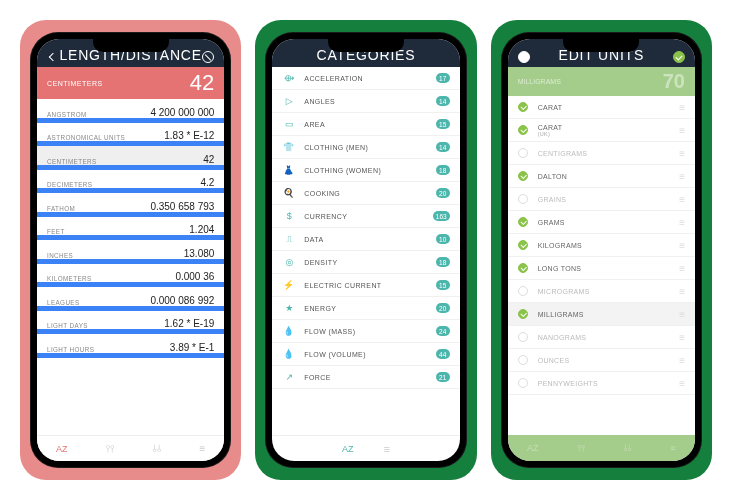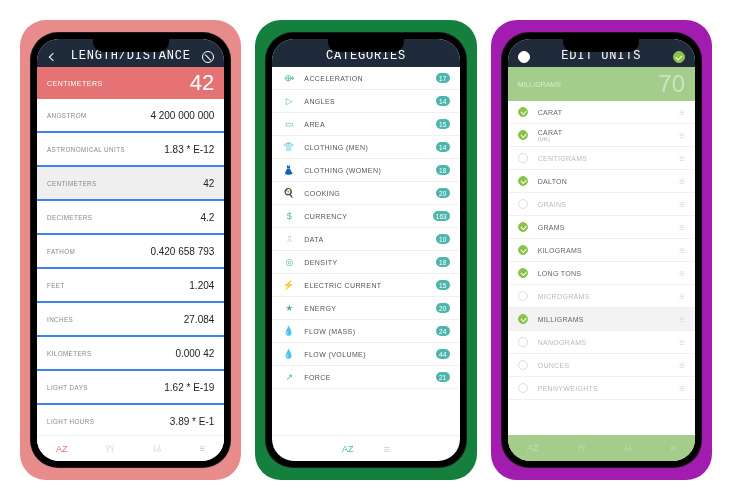--- a/index.html
+++ b/index.html
@@ -51,24 +51,23 @@
   .top-bar {
     height: 28px;
     background: #1f2b3a;
     display: flex;
     align-items: flex-end;
     justify-content: space-between;
     padding: 0 10px 4px;
     color: #fff;
   }
   .top-bar .title {
-    font-size: 12px;
+    font-size: 14px;
     letter-spacing: 0.8px;
     font-weight: 400;
-    font-family: Liberation Mono, monospace;
   }
   .top-bar .circ {
     width: 12px;
     height: 12px;
     border-radius: 50%;
     border: 1px solid #fff;
     display: inline-flex;
     align-items: center;
     justify-content: center;
     font-size: 7px;
@@ -118,24 +117,24 @@
   }
   .hero-row .lbl { font-size: 7px; letter-spacing: .5px; }
   .hero-row .big { font-size: 22px; font-weight: 200; }
   .conv-list {
     flex: 1;
     overflow: hidden;
   }
   .conv-row {
     display: flex;
     justify-content: space-between;
-    align-items: center;
+    align-items: flex-end;
     height: 23.5px;
-    padding: 16px 10px;
-    border-bottom: 2px solid #3b82f6;
+    padding: 0 10px;
+    border-bottom: 5px solid #3b82f6;
   }
   .conv-row.selected { background: #efefef; }
   .conv-row .name {
     font-size: 6.3px;
     color: #888;
     letter-spacing: .4px;
   }
   .conv-row .val {
     font-size: 10px;
     color: #222;
@@ -200,21 +199,21 @@
   
   .hero-row3 {
     background: #a4cd8b;
     color: rgba(255,255,255,.6);
     display: flex;
     justify-content: space-between;
     align-items: center;
     padding: 3px 10px;
   }
   .hero-row3 .lbl { font-size: 7px; }
-  .hero-row3 .big { font-size: 24px; font-weight: 400; color: rgba(255,255,255,.45); }
+  .hero-row3 .big { font-size: 20px; font-weight: 700; color: rgba(255,255,255,.45); }
   .edit-list { flex: 1; overflow: hidden; }
   .edit-row {
     display: flex;
     align-items: center;
     height: 23px;
     padding: 0 10px;
     border-bottom: 1px solid #f0f0f0;
   }
   .edit-row.sel { background: #f3f3f3; }
   .edit-row .dot {
@@ -284,33 +283,37 @@
           <div class="conv-row selected">
             <span class="name">CENTIMETERS</span>
             <span class="val">42</span>
           </div>
           <div class="conv-row">
             <span class="name">DECIMETERS</span>
             <span class="val">4.2</span>
           </div>
           <div class="conv-row">
             <span class="name">FATHOM</span>
-            <span class="val">0.420 658 793</span>
+            <span class="val">0.350 658 793</span>
           </div>
           <div class="conv-row">
             <span class="name">FEET</span>
             <span class="val">1.204</span>
           </div>
           <div class="conv-row">
             <span class="name">INCHES</span>
-            <span class="val">27.084</span>
+            <span class="val">13.080</span>
           </div>
           <div class="conv-row">
             <span class="name">KILOMETERS</span>
-            <span class="val">0.000 42</span>
+            <span class="val">0.000 36</span>
+          </div>
+          <div class="conv-row">
+            <span class="name">LEAGUES</span>
+            <span class="val">0.000 086 992</span>
           </div>
           <div class="conv-row">
             <span class="name">LIGHT DAYS</span>
             <span class="val">1.62 * E-19</span>
           </div>
           <div class="conv-row">
             <span class="name">LIGHT HOURS</span>
             <span class="val">3.89 * E-1</span>
           </div>
         </div>
@@ -406,21 +409,21 @@
           </div>
         </div>
       <div class="btm-bar2">
         <span class="az">AZ</span>
         <span class="ic">≡</span>
       </div>
     </div>
   </div>
 </div>
 
-<div class="card" style="background:#a21caf">
+<div class="card" style="background:#15803d">
   <div class="phone">
     <div class="notch"></div>
     <div class="screen">
       <div class="top-bar">
         <span class="circ filled"></span>
         <span class="title">EDIT UNITS</span>
         <span class="circ check"></span>
       </div>
       <div class="hero-row3">
         <span class="lbl">MILLIGRAMS</span>

